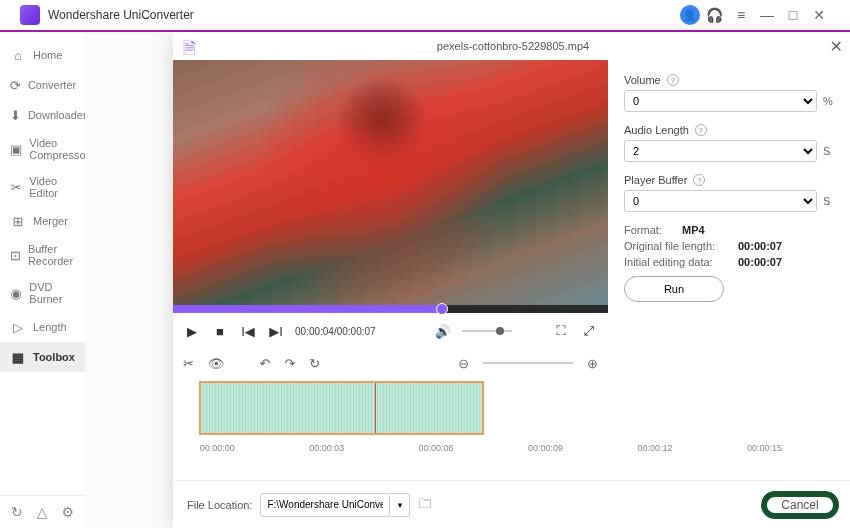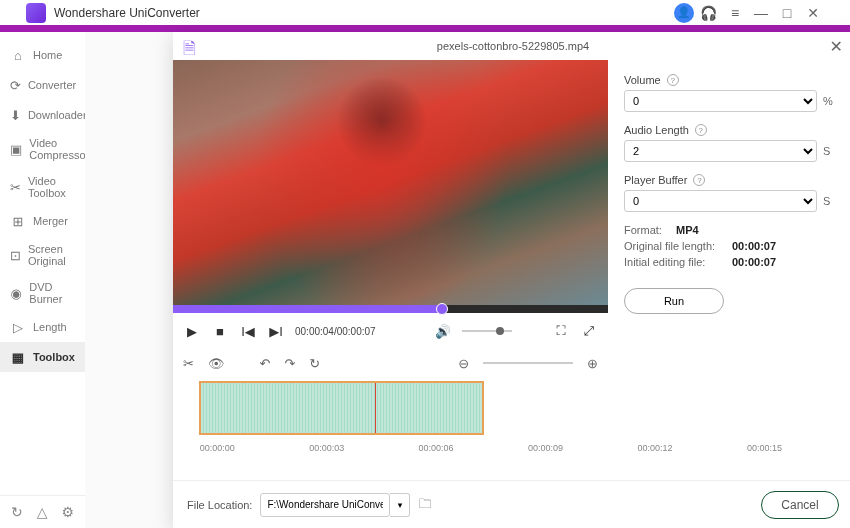--- a/index.html
+++ b/index.html
@@ -1,18 +1,18 @@
 <!DOCTYPE html>
 <html><head>
 <meta charset="utf-8">
 <style>
 * { margin: 0; padding: 0; box-sizing: border-box; font-family: -apple-system, BlinkMacSystemFont, "Segoe UI", Arial, sans-serif; }
 body { width: 850px; height: 528px; background: #f5f5f7; overflow: hidden; position: relative; }
 
-.titlebar { height: 32px; background: #fff; display: flex; align-items: center; padding: 0 26px; border-bottom: 7px solid #a21caf; }
+.titlebar { height: 32px; background: #fff; display: flex; align-items: center; padding: 0 20px; border-bottom: 2px solid #a21caf; }
 .titlebar .logo { width: 20px; height: 20px; background: linear-gradient(135deg, #8b5cf6, #6d28d9); border-radius: 4px; margin-right: 8px; }
 .titlebar .title { font-size: 12px; color: #333; flex: 1; }
 .titlebar .tb-icon { width: 22px; height: 22px; display: flex; align-items: center; justify-content: center; margin-left: 4px; cursor: pointer; color: #666; font-size: 14px; }
 .titlebar .tb-icon.user { background: #3b82f6; color: #fff; border-radius: 50%; width: 20px; height: 20px; font-size: 11px; }
 
 .main { display: flex; height: calc(100% - 32px); }
 .sidebar { width: 85px; background: #fff; padding-top: 8px; display: flex; flex-direction: column; }
 .sb-item { display: flex; align-items: center; padding: 7px 10px; font-size: 11px; color: #777; cursor: pointer; gap: 7px; }
 .sb-item.active { background: #eee; color: #333; font-weight: 600; }
 .sb-item .icon { width: 16px; height: 16px; display: flex; align-items: center; justify-content: center; font-size: 13px; }
@@ -55,33 +55,33 @@
 .wave-box .playhead::before { content: ""; position: absolute; top: -4px; left: -4px; width: 9px; height: 9px; background: #d94436; border-radius: 50%; }
 .ruler { display: flex; margin-top: 8px; font-size: 9px; color: #888; position: relative; }
 .ruler span { position: absolute; transform: translateX(-50%); }
 
 .right-panel { flex: 1; padding: 14px 16px; font-size: 11px; color: #444; }
 .field-label { display: flex; align-items: flex-start; gap: 6px; margin-bottom: 4px; }
 .help { width: 12px; height: 12px; border: 1px solid #aaa; border-radius: 50%; display: inline-flex; align-items: center; justify-content: center; font-size: 8px; color: #888; }
 .field-row { display: flex; align-items: center; gap: 6px; margin-bottom: 12px; }
 .field-row select { flex: 1; height: 22px; border: 1px solid #ccc; border-radius: 3px; padding: 0 4px; font-size: 11px; background: #fff; }
 .field-row .unit { width: 14px; color: #666; }
-.info-row { display: flex; gap: 2px; margin-bottom: 4px; font-size: 11px; }
+.info-row { display: flex; gap: 8px; margin-bottom: 4px; font-size: 11px; }
 .info-row .label { color: #666; min-width: 106px; }
 .info-row .value { font-weight: 600; color: #222; }
-.run-btn { width: 100px; height: 26px; border: 1px solid #aaa; border-radius: 13px; background: #fff; font-size: 11px; cursor: pointer; margin-top: 16px; }
+.run-btn { width: 100px; height: 26px; border: 1px solid #aaa; border-radius: 13px; background: #fff; font-size: 11px; cursor: pointer; margin-top: 4px; }
 
 .modal-footer { height: 48px; display: flex; align-items: center; padding: 0 14px; gap: 8px; border-top: 1px solid #eee; }
 .modal-footer .fl-label { font-size: 11px; color: #555; }
 .modal-footer input { width: 130px; height: 24px; border: 1px solid #ccc; border-radius: 3px; padding: 0 6px; font-size: 10px; }
 .modal-footer .dropdown-btn { width: 20px; height: 24px; border: 1px solid #ccc; border-left: none; border-radius: 0 3px 3px 0; background: #fff; font-size: 9px; cursor: pointer; margin-left: -8px; }
 .modal-footer .folder-btn { font-size: 13px; color: #666; cursor: pointer; }
 .modal-footer .spacer { flex: 1; }
 .btn-export { width: 78px; height: 28px; background: #8b5cf6; color: #fff; border: none; border-radius: 14px; font-size: 12px; cursor: pointer; }
-.btn-cancel { width: 78px; height: 28px; background: #fff; color: #555; border: 1px solid #14532d; border-radius: 14px; font-size: 12px; cursor: pointer; }
+.btn-cancel { width: 78px; height: 28px; background: #fff; color: #555; border: 6px solid #14532d; border-radius: 14px; font-size: 12px; cursor: pointer; }
 </style>
 </head>
 <body>
 
 <div class="titlebar">
   <div class="logo"></div>
   <div class="title">Wondershare UniConverter</div>
   <div class="tb-icon user">👤</div>
   <div class="tb-icon">🎧</div>
   <div class="tb-icon">≡</div>
@@ -103,29 +103,29 @@
     <div class="sb-item">
         <span class="icon">⬇</span>
         <span>Downloader</span>
       </div>
     <div class="sb-item">
         <span class="icon">▣</span>
         <span>Video Compressor</span>
       </div>
     <div class="sb-item">
         <span class="icon">✂</span>
-        <span>Video Toolbox</span>
+        <span>Video Editor</span>
       </div>
     <div class="sb-item">
         <span class="icon">⊞</span>
         <span>Merger</span>
       </div>
     <div class="sb-item">
         <span class="icon">⊡</span>
-        <span>Screen Original</span>
+        <span>Buffer Recorder</span>
       </div>
     <div class="sb-item">
         <span class="icon">◉</span>
         <span>DVD Burner</span>
       </div>
     <div class="sb-item">
         <span class="icon">▷</span>
         <span>Length</span>
       </div>
     <div class="sb-item active">
@@ -232,21 +232,21 @@
 
           <div class="info-row">
               <span class="label" style="min-width:50px">Format:</span>
               <span class="value">MP4</span>
             </div>
           <div class="info-row">
               <span class="label">Original file length:</span>
               <span class="value">00:00:07</span>
             </div>
           <div class="info-row">
-              <span class="label">Initial editing file:</span>
+              <span class="label">Initial editing data:</span>
               <span class="value">00:00:07</span>
             </div>
 
           <button class="run-btn">Run</button>
         </div>
       </div>
 
       <div class="modal-footer">
         <span class="fl-label">File Location:</span>
         <input type="text" value="F:\Wondershare UniConverter" style="">

